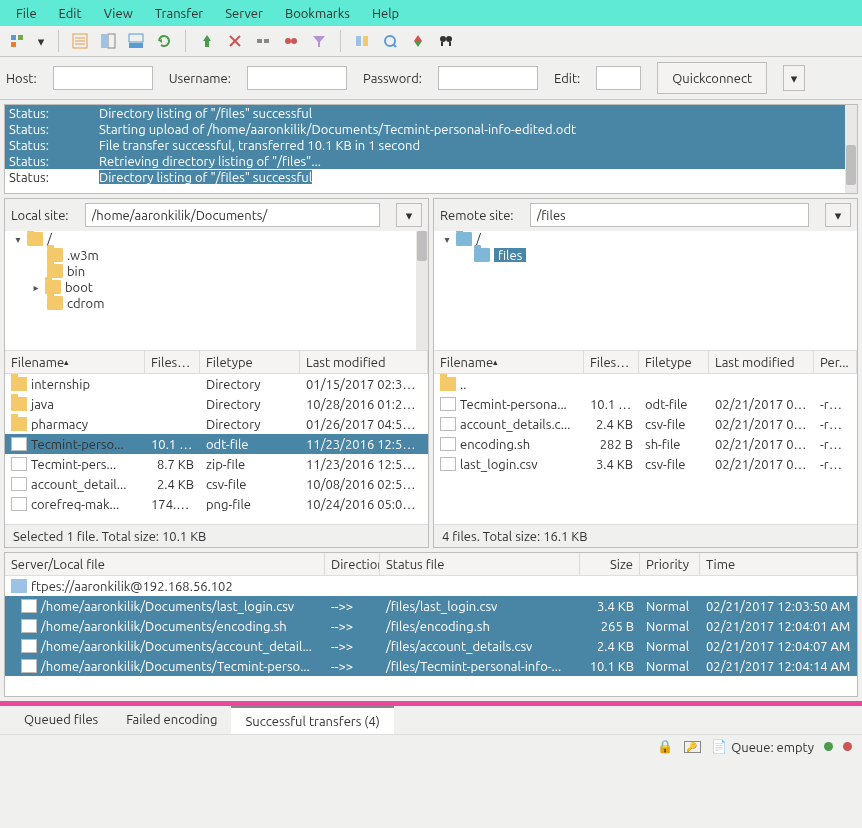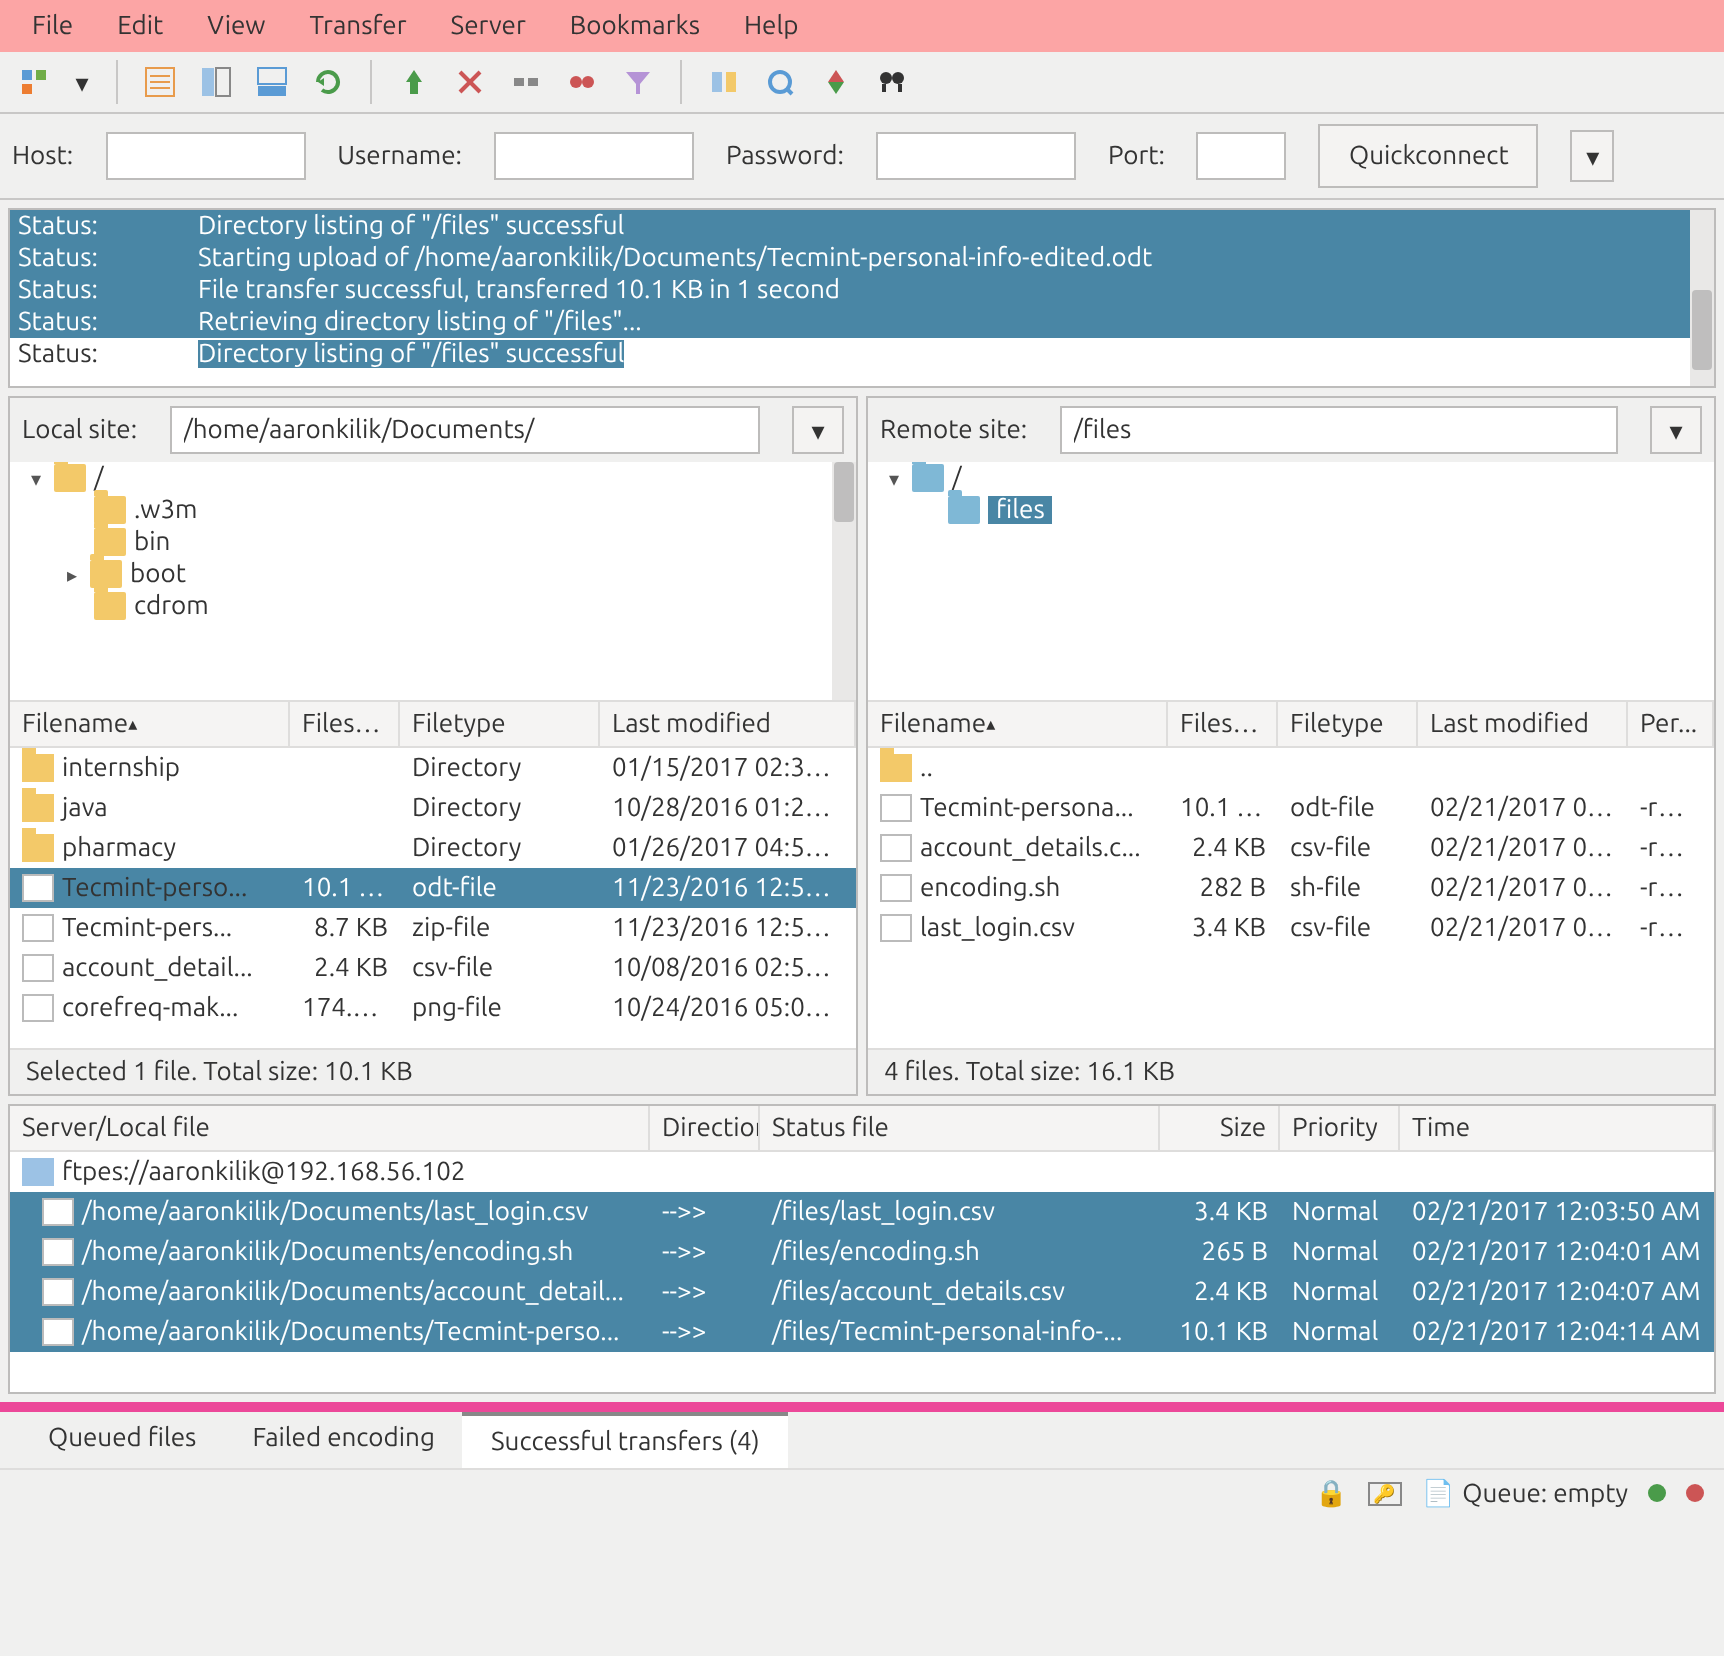--- a/index.html
+++ b/index.html
@@ -1,17 +1,17 @@
 <!DOCTYPE html>
 <html><head>
 <meta charset="utf-8">
 <style>
 *{box-sizing:border-box;margin:0;padding:0;font-family:"Ubuntu","Segoe UI",sans-serif;font-size:13px;color:#333}
 body{background:#f0f0ef;width:862px}
-.menubar{display:flex;gap:2px;padding:2px 6px;background:#fca5a5}
+.menubar{display:flex;gap:2px;padding:2px 6px;background:#5eead4}
 .menubar span{padding:4px 10px;cursor:default}
 .toolbar{display:flex;align-items:center;gap:6px;padding:4px 6px;border-bottom:1px solid #c8c7c6}
 .tsep{width:1px;height:22px;background:#c8c7c6;margin:0 4px}
 .tbtn{display:flex;align-items:center;justify-content:center;width:22px;height:22px;cursor:default}
 .tbtn svg{width:16px;height:16px}
 .quickbar{display:flex;align-items:center;gap:16px;padding:5px 6px;border-bottom:1px solid #c8c7c6}
 .quickbar label{white-space:nowrap}
 .qin{border:1px solid #bdbcbb;height:24px;padding:2px 4px;background:#fff}
 .qbtn{border:1px solid #bdbcbb;background:#f4f3f2;height:32px;padding:0 14px;cursor:default}
 .qdrop{border:1px solid #bdbcbb;background:#f4f3f2;height:26px;width:22px;display:flex;align-items:center;justify-content:center}
@@ -183,21 +183,21 @@
     </div>
 </div>
 
 <div class="quickbar">
  <label>Host:</label>
  <input class="qin" style="width: 100px;">
  <label>Username:</label>
  <input class="qin" style="width: 100px;">
  <label>Password:</label>
  <input class="qin" type="password" style="width: 100px;">
- <label>Port:</label>
+ <label>Edit:</label>
  <input class="qin" style="width: 45px;">
  <button class="qbtn">Quickconnect</button>
  <div class="qdrop">▾</div>
 </div>
 
 <div class="log">
  <div class="log-row sel">
       <span class="log-lbl">Status:</span>
       <span>Directory listing of "/files" successful</span>
     </div>

